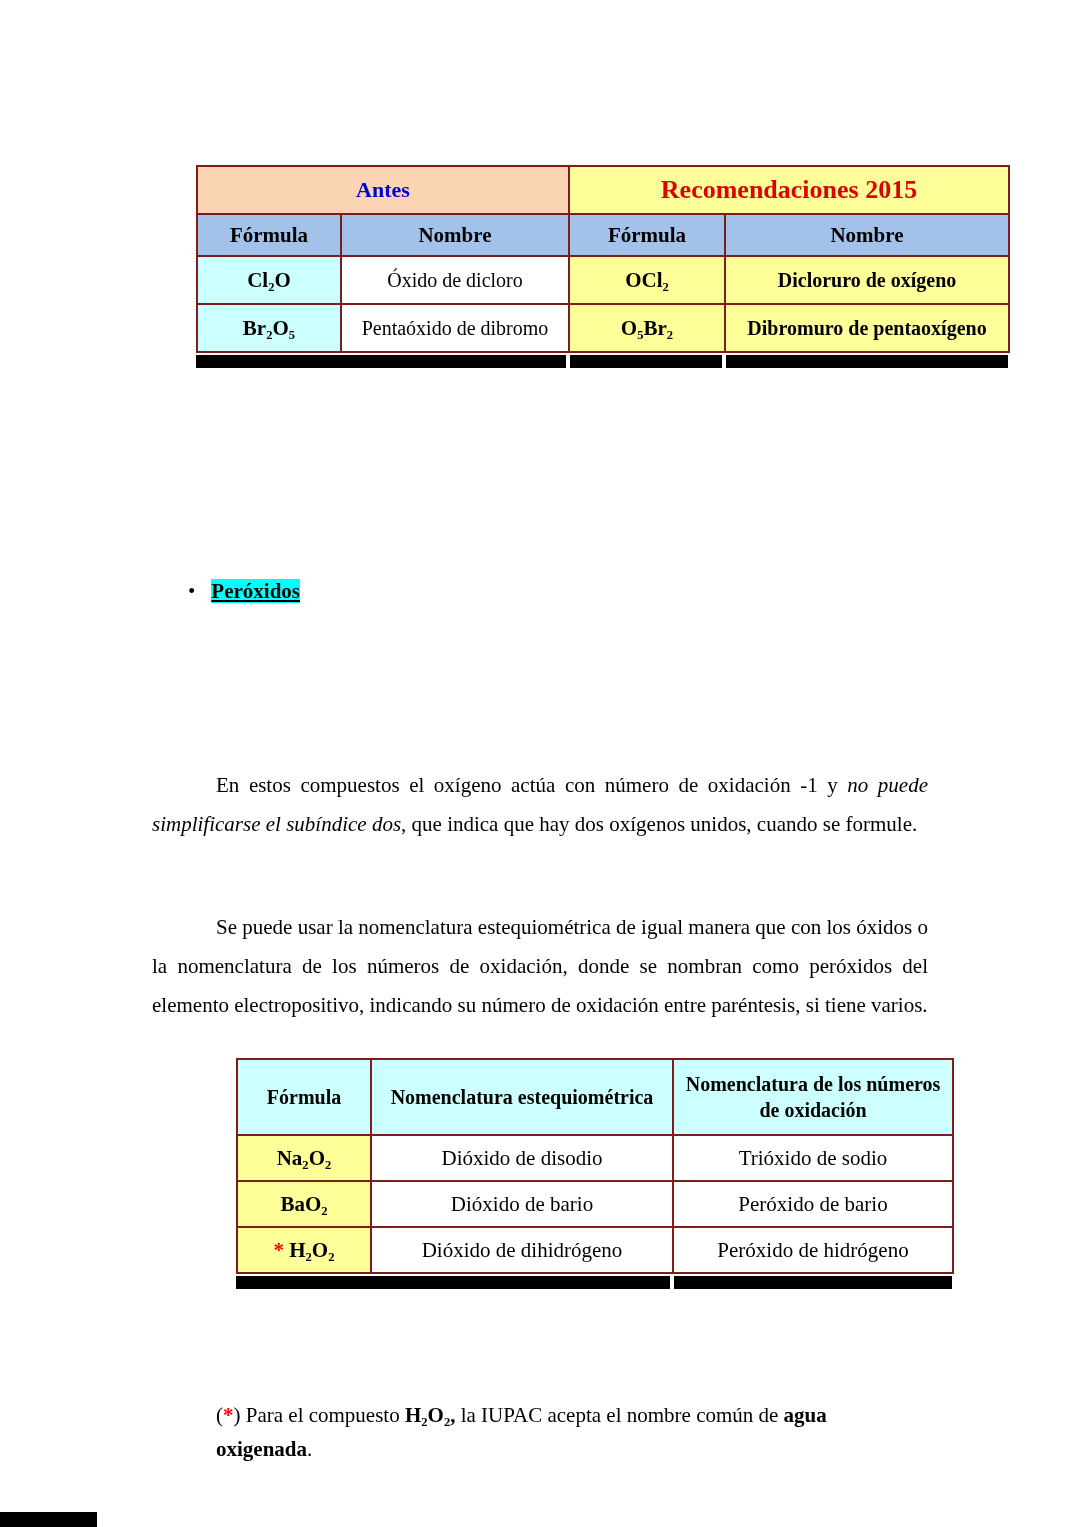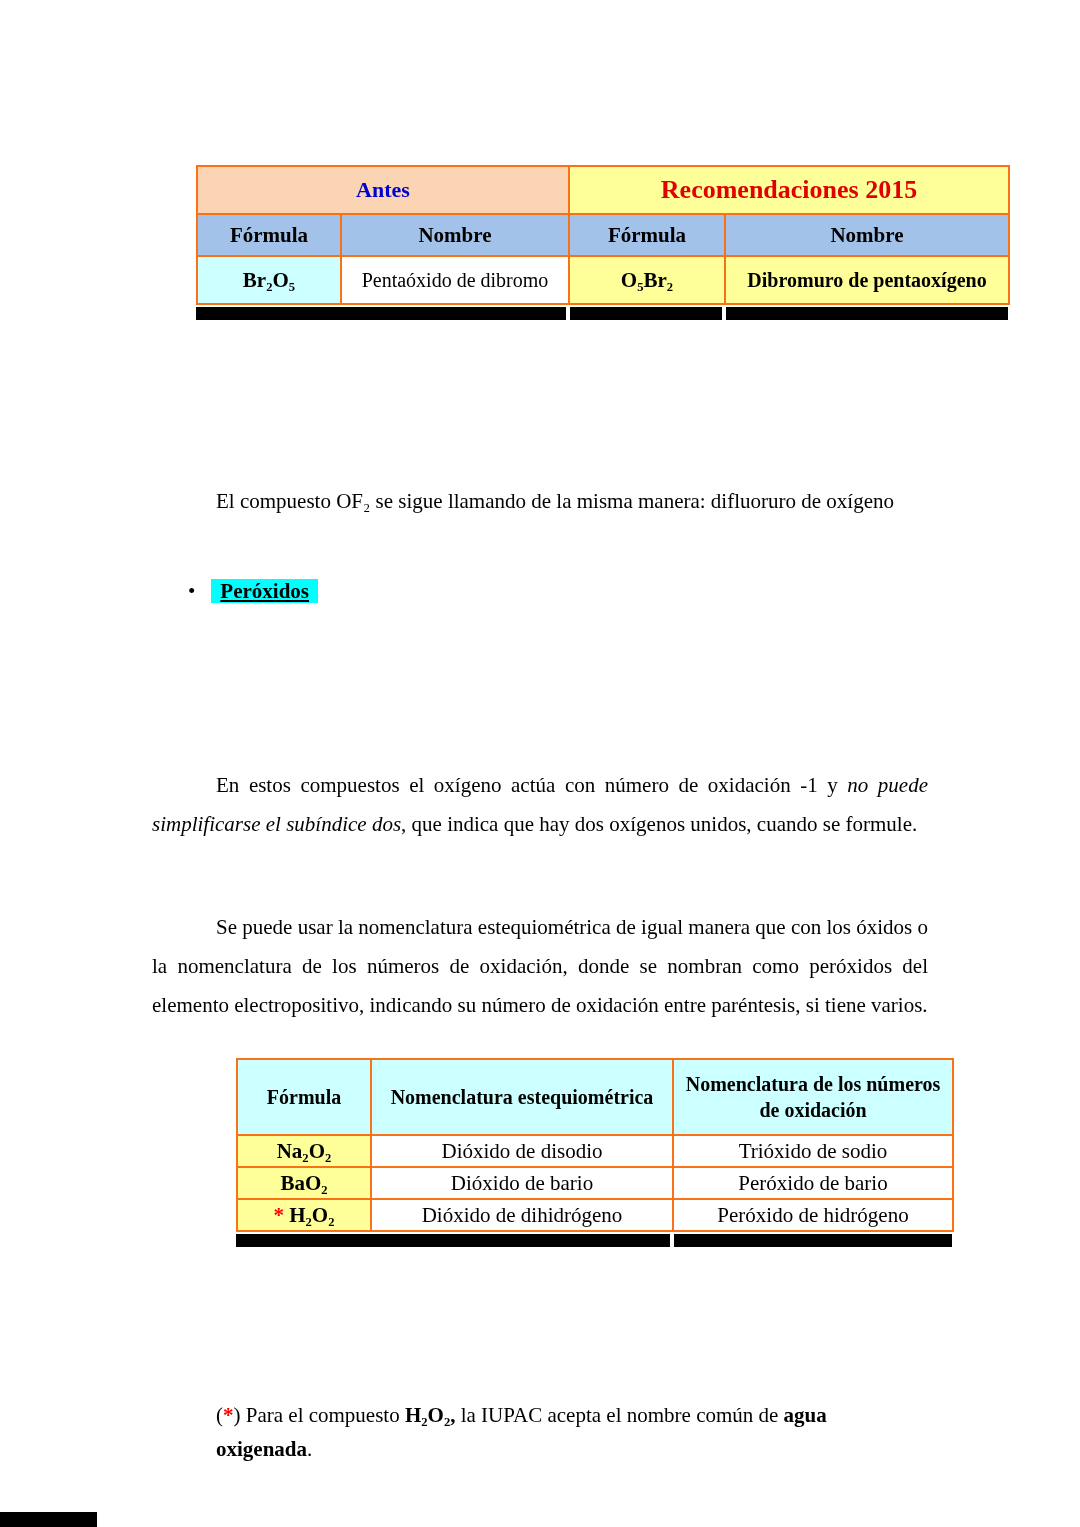--- a/index.html
+++ b/index.html
@@ -9,60 +9,60 @@
     font-family:"Liberation Serif","DejaVu Serif",serif; color:#000;
     font-size:21px; overflow:hidden;
   }
 
   
   .tblwrap { position:absolute; }
   .tblwrap.t1 { left:196px; top:165px; width:812px; }
   .tblwrap.t2 { left:236px; top:1058px; width:716px; }
 
   table { border-collapse:collapse; width:100%; table-layout:fixed; }
-  td { border:2px solid #f97316; text-align:center; vertical-align:middle; padding:0 3px;margin-top:35px; }
+  td { border:2px solid #7f1d1d; text-align:center; vertical-align:middle; padding:0 3px;margin-top:35px; }
 
   .t1 col.c1{width:144px} .t1 col.c2{width:228px} .t1 col.c3{width:156px} .t1 col.c4{width:284px}
   .t2 col.c1{width:134px} .t2 col.c2{width:302px} .t2 col.c3{width:280px}
 
   .group-row td { height:48px; font-weight:bold; }
   .antes { background:var(--antes-bg); color:var(--antes-text); font-size:22px; }
   .recom { background:var(--recom-bg); color:var(--recom-text); font-size:26px; }
 
   .colhead td { height:42px; background:var(--colhead-bg); font-weight:bold; }
 
   .t1 tr.data td { height:48px; }
   .t1 .f-old { background:var(--cyan-cell); font-weight:bold; }
   .t1 .n-old { background:#ffffff; font-size:20px; }
   .t1 .f-new { background:var(--yellow-cell); font-weight:bold; }
   .t1 .n-new { background:var(--yellow-cell); font-weight:bold; font-size:20px; }
 
   .t2 tr.head td { height:76px; background:var(--cyan-cell); font-weight:bold; font-size:20px; line-height:1.3; }
-  .t2 tr.data td { height:32px; }
+  .t2 tr.data td { height:46px; }
   .t2 .f { background:var(--yellow-cell); font-weight:bold; }
   .star { color:var(--accent-red); font-weight:bold; }
 
   .shadow-bar { display:flex; column-gap:4px; margin-top:2px; }
   .shadow-bar .seg { height:13px; background:var(--bar-black); }
   .t1bar .s1{width:370px} .t1bar .s2{width:152px} .t1bar .s3{width:282px}
   .t2bar .s1{width:434px} .t2bar .s2{width:278px}
 
   
   .para { position:absolute; left:152px; width:776px; line-height:39px; text-align:justify; text-indent:64px; }
   .p-of2 { top:482px; text-align:left; }
   .p-son { top:633px; }
   .p-enestos { top:766px; }
   .p-sepuede { top:908px; }
   .it { font-style:italic; }
   .b  { font-weight:bold; }
   .red{ color:var(--accent-red); }
 
   .bullet-row { position:absolute; left:188px; top:576px; line-height:30px; }
   .bullet { display:inline-block; margin-right:16px; }
-  .hl { background:var(--highlight-cyan); font-weight:bold; text-decoration:underline; padding:0 9px; }
+  .hl { background:var(--highlight-cyan); font-weight:bold; text-decoration:underline; padding:0 0; }
 
   .footnote { position:absolute; left:216px; top:1398px; width:648px; line-height:34px; text-align:left; }
 
   .corner-bar { position:absolute; left:0; top:1512px; width:97px; height:15px; background:var(--bar-black); }
 </style>
 </head>
 <body>
 
 <div class="page">
 
@@ -79,35 +79,40 @@
           <td colspan="2" class="antes">Antes</td>
           <td colspan="2" class="recom">Recomendaciones 2015</td>
         </tr>
         <tr class="colhead">
           <td>Fórmula</td>
           <td>Nombre</td>
           <td>Fórmula</td>
           <td>Nombre</td>
         </tr>
         <tr class="data">
+          <td class="f-old">Cl₂O</td>
+          <td class="n-old">Óxido de dicloro</td>
+          <td class="f-new">OCl₂</td>
+          <td class="n-new">Dicloruro de oxígeno</td>
+        </tr>
+        <tr class="data">
           <td class="f-old">Br₂O₅</td>
           <td class="n-old">Pentaóxido de dibromo</td>
           <td class="f-new">O₅Br₂</td>
           <td class="n-new">Dibromuro de pentaoxígeno</td>
         </tr>
       </tbody>
     </table>
     <div class="shadow-bar t1bar">
       <div class="seg s1"></div>
       <div class="seg s2"></div>
       <div class="seg s3"></div>
     </div>
   </div>
 
-  <p class="para p-of2">El compuesto OF₂ se sigue llamando de la misma manera: difluoruro de oxígeno</p>
 
   <div class="bullet-row">
     <span class="bullet">•</span><span class="hl">Peróxidos</span>
   </div>
 
 
   <p class="para p-enestos"><span>En estos compuestos el oxígeno actúa con número de oxidación -1 y </span><span class="it">no puede simplificarse el subíndice dos</span><span>, que indica que hay dos oxígenos unidos, cuando se formule.</span></p>
 
   <p class="para p-sepuede">Se puede usar la nomenclatura estequiométrica de igual manera que con los óxidos o la nomenclatura de los números de oxidación, donde se nombran como peróxidos del elemento electropositivo, indicando su número de oxidación entre paréntesis, si tiene varios.</p>
 

